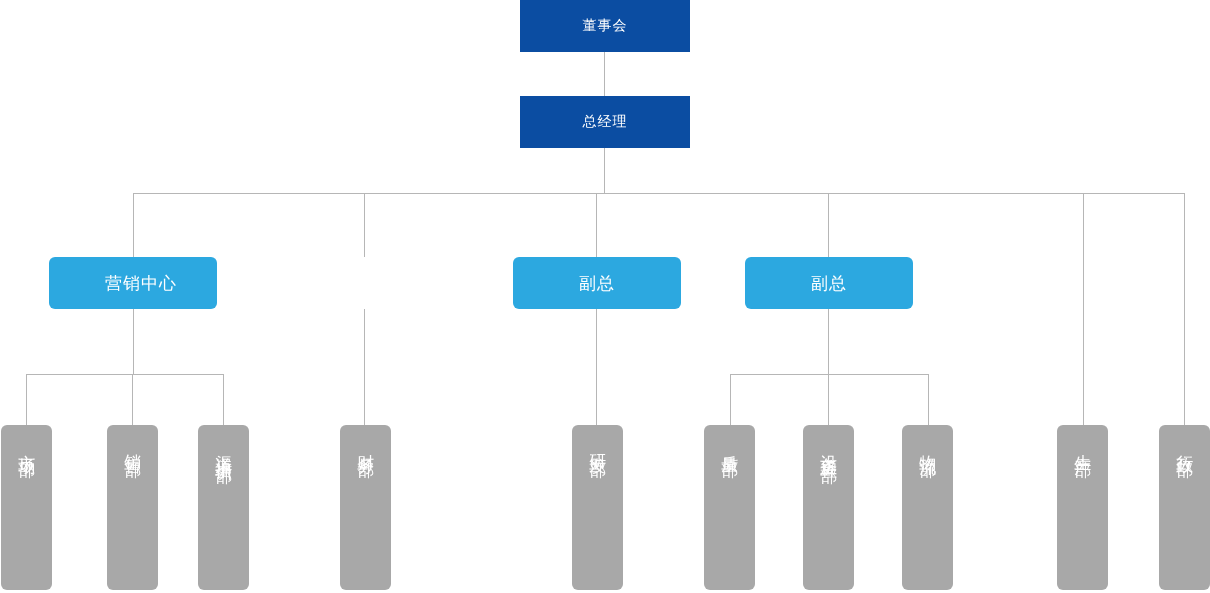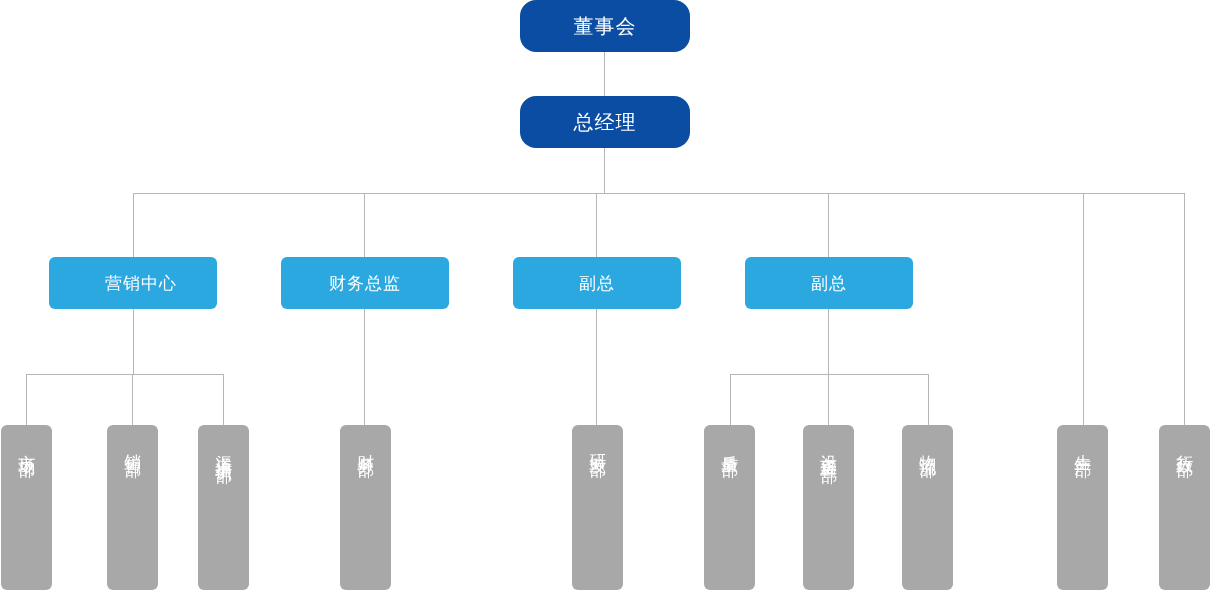--- a/index.html
+++ b/index.html
@@ -23,22 +23,22 @@
     box-sizing: border-box;
     display: flex;
     align-items: center;
     justify-content: center;
     color: #ffffff;
     text-align: center;
     z-index: 3;
   }
   .node.level1 {
     background: #0b4da2;
-    border-radius: 16px;
-    font-size: 20px;
+    border-radius: 0;
+    font-size: 14px;
     letter-spacing: 1px;
   }
   .node.level2 {
     background: #2ca8e0;
     border-radius: 6px;
     font-size: 17px;
     letter-spacing: 1px;
   }
   .node.level3 {
     background: #a8a8a8;
@@ -102,23 +102,20 @@
   </div>
 
   <div class="node level1" style="left:520px; top:96px; width:170px; height:52px;">
     <span>总经理</span>
   </div>
 
   <div class="node level2" style="left:49px; top:257px; width:168px; height:52px;padding-left:16px;">
     <span>营销中心</span>
   </div>
 
-  <div class="node level2" style="left:281px; top:257px; width:168px; height:52px;">
-    <span>财务总监</span>
-  </div>
 
   <div class="node level2" style="left:513px; top:257px; width:168px; height:52px;">
     <span>副总</span>
   </div>
 
   <div class="node level2" style="left:745px; top:257px; width:168px; height:52px;">
     <span>副总</span>
   </div>
 
   <div class="node level3" style="left:1px; top:425px; width:51px; height:165px;">

